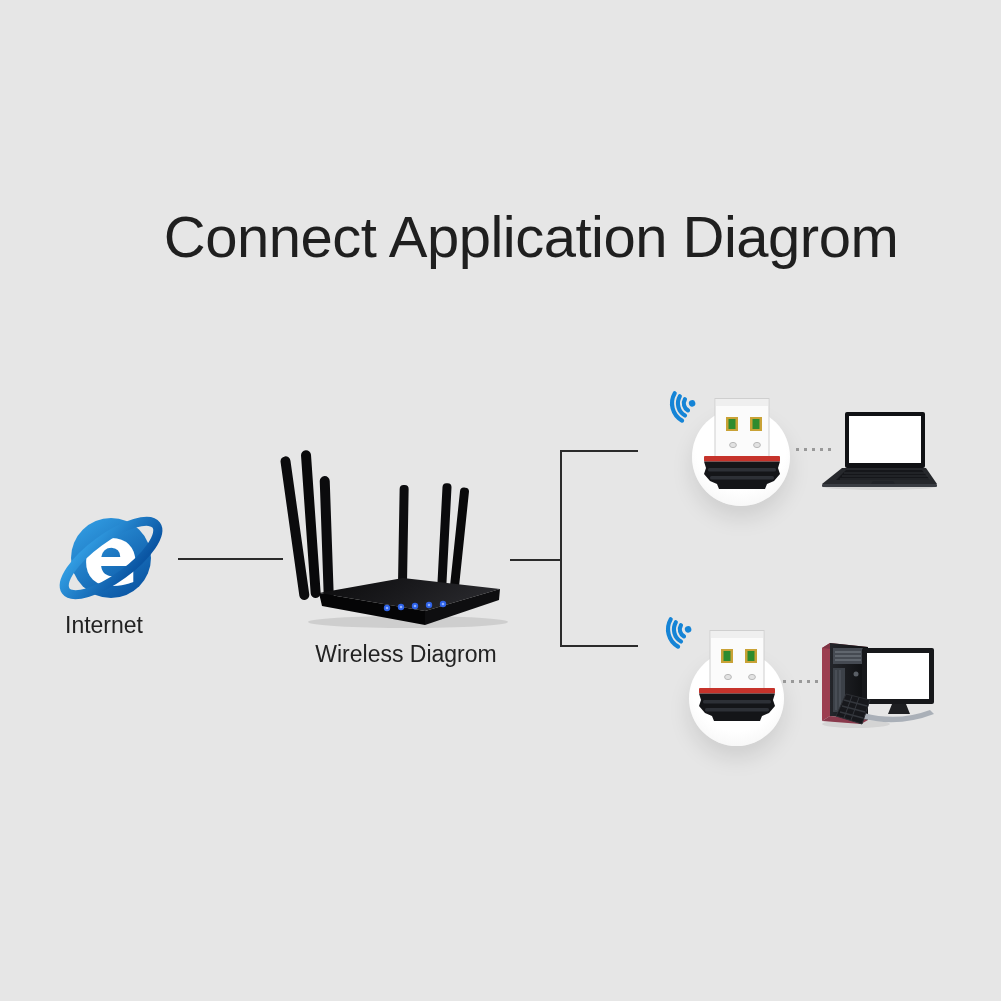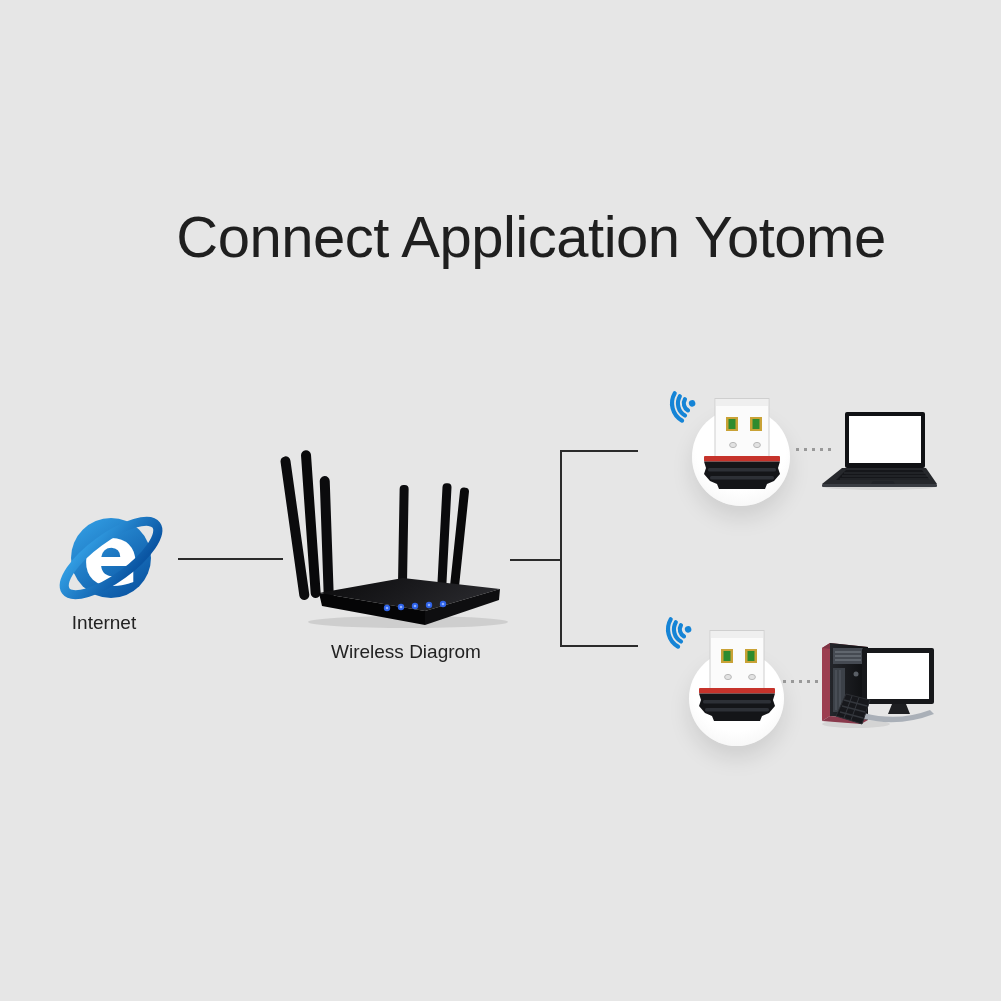--- a/index.html
+++ b/index.html
@@ -10,30 +10,30 @@
              color:#7a7a7a;letter-spacing:1px;line-height:1.1;
              text-shadow:0 2px 2px rgba(0,0,0,0.12);}
   .title{position:absolute;left:61px;top:207px;width:940px;text-align:center;
          font-size:58px;font-weight:300;letter-spacing:-0.5px;color:#1f1f1f;line-height:1.05;}
   .line{position:absolute;background:#2b2b2b;}
   .dotted{position:absolute;height:3px;
           background-image:repeating-linear-gradient(90deg,#999 0 3px,transparent 3px 8px);}
   .circle-bg{position:absolute;border-radius:50%;
              background:radial-gradient(circle at 50% 38%, #ffffff 58%, #f0f0f0 100%);
              box-shadow:0 12px 22px rgba(0,0,0,0.10);}
-  .node-label{position:absolute;color:#222;text-align:center;font-size:19px;}
+  .node-label{position:absolute;color:#222;text-align:center;font-size:23px;}
   .wifi{position:absolute;width:40px;height:40px;transform:rotate(-105deg);}
   svg{display:block;}
 </style>
 </head>
 <body>
 
 <div class="canvas">
 
-  <div class="title">Connect Application Yotome</div>
+  <div class="title">Connect Application Diagrom</div>
 
   <svg class="abs" style="left:52px;top:498px" width="118" height="118" viewBox="0 0 118 118">
     <defs>
       <linearGradient id="ieg" x1="0" y1="0" x2="0.75" y2="1">
         <stop offset="0" stop-color="#35a3e8"></stop>
         <stop offset="1" stop-color="#0a55a3"></stop>
       </linearGradient>
     </defs>
     <circle cx="59" cy="60" r="40" fill="url(#ieg)"></circle>
     <text x="59" y="87" font-size="84" font-weight="bold" font-family="DejaVu Sans, sans-serif" fill="#ffffff" text-anchor="middle">e</text>

